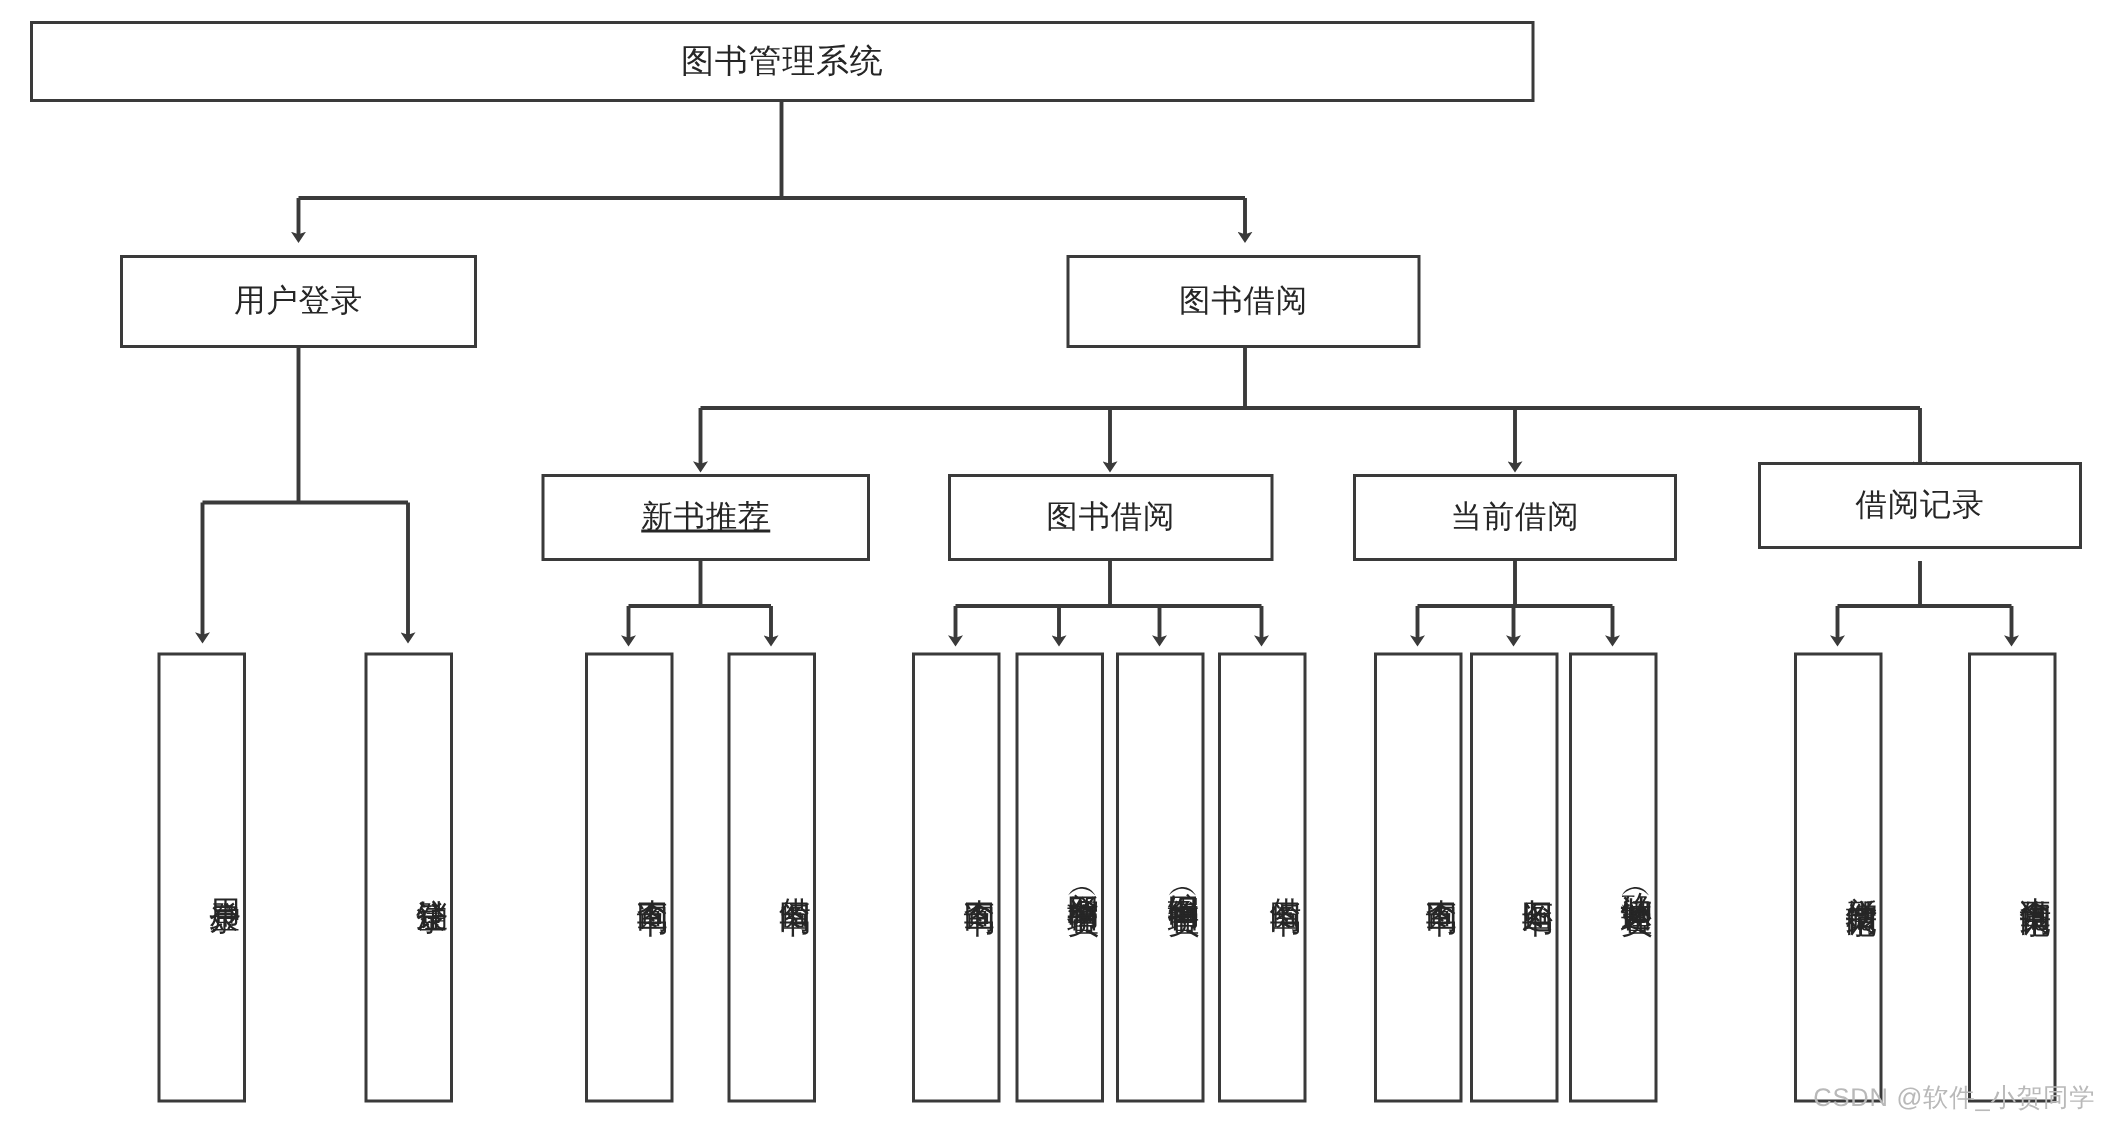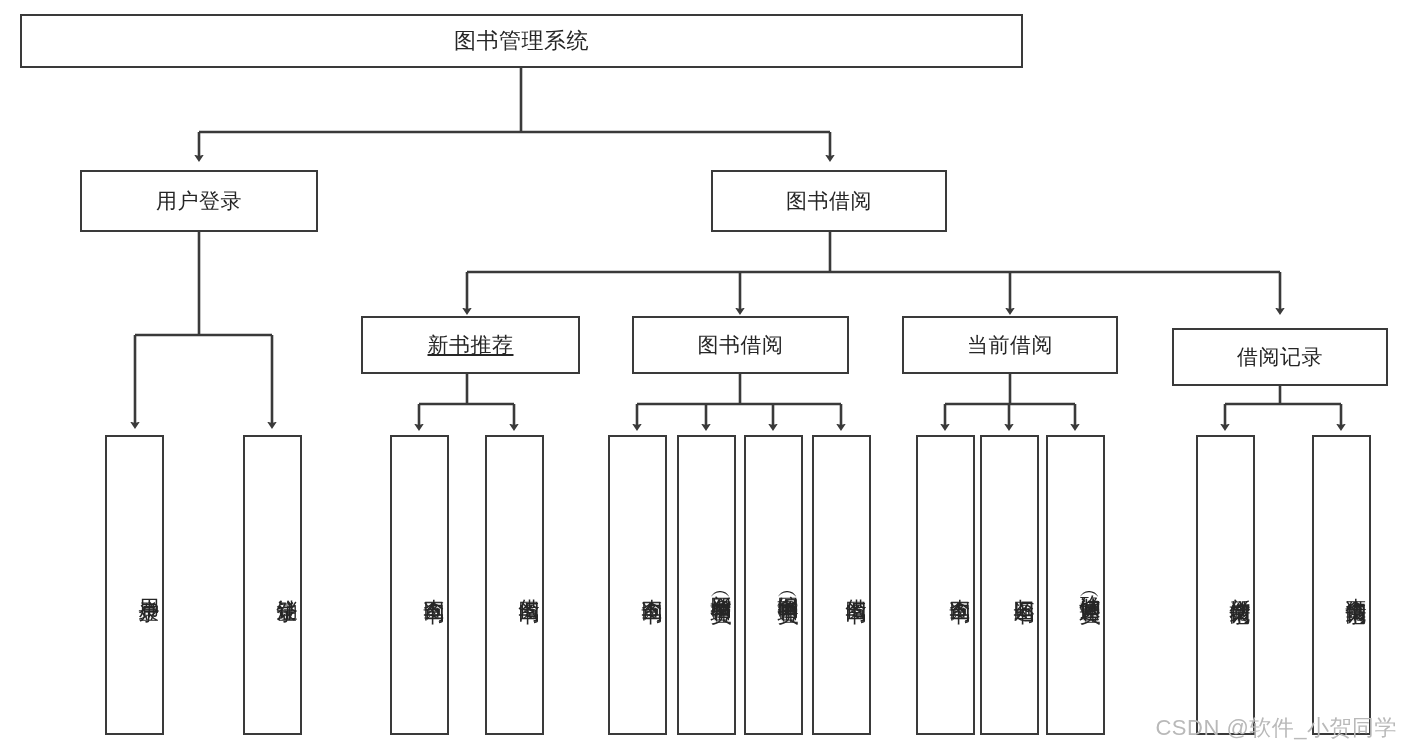--- a/index.html
+++ b/index.html
@@ -57,21 +57,21 @@
   }
   .node-v > span {
     display: block;
     writing-mode: vertical-rl;
     text-orientation: upright;
   }
   #watermark {
     position: absolute;
     right: 8px;
     bottom: 4px;
-    font-size: 22px;
+    font-size: 17px;
     color: #b9b9b9;
     z-index: 5;
     white-space: nowrap;
     letter-spacing: 0.5px;
   }
 </style>
 </head>
 <body>
 
 <div id="diagram-root">
@@ -139,21 +139,21 @@
 
   <div class="node node-h" style="left:361px; top:316px; width:219px; height:58px;text-decoration:underline;">
     <span>新书推荐</span>
   </div>
   <div class="node node-h" style="left:632px; top:316px; width:217px; height:58px;">
     <span>图书借阅</span>
   </div>
   <div class="node node-h" style="left:902px; top:316px; width:216px; height:58px;">
     <span>当前借阅</span>
   </div>
-  <div class="node node-h" style="left:1172px; top:328px; width:216px; height:58px;">
+  <div class="node node-h" style="left:1172px; top:308px; width:216px; height:58px;">
     <span>借阅记录</span>
   </div>
 
   <div class="node node-v" style="left:105px; top:435px; width:59px; height:300px;">
     <span>用户登录</span>
   </div>
   <div class="node node-v" style="left:243px; top:435px; width:59px; height:300px;">
     <span>注销登录</span>
   </div>
 

